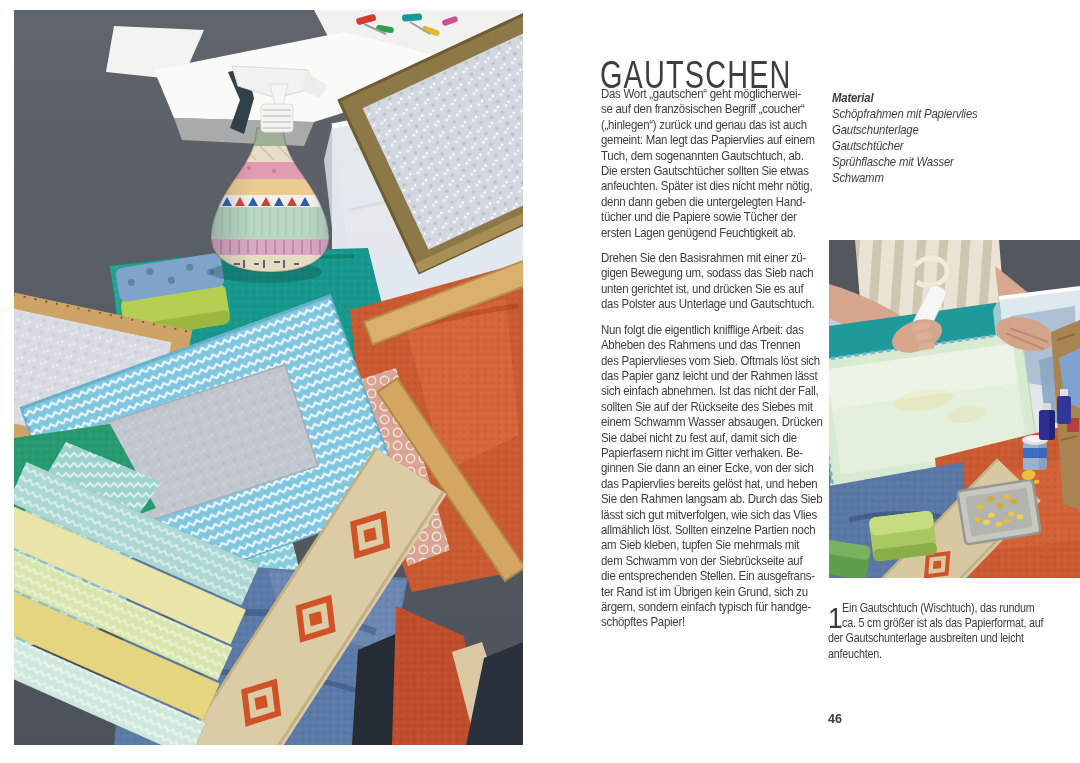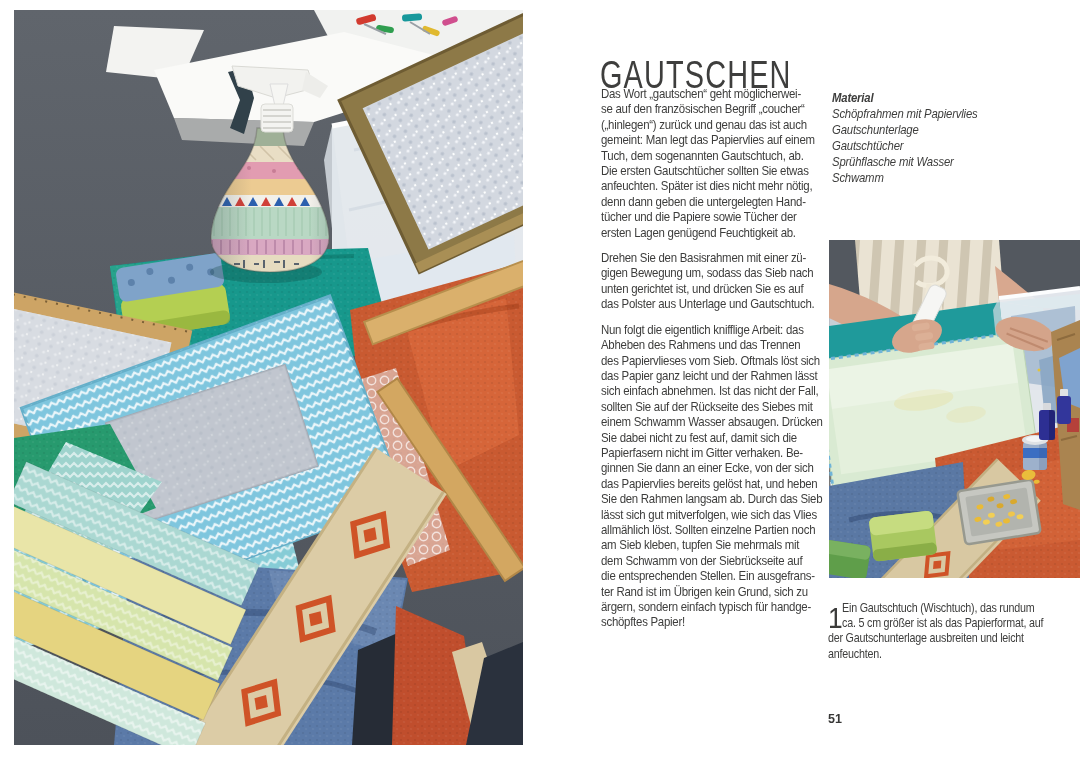--- a/index.html
+++ b/index.html
@@ -470,15 +470,15 @@
   <div class="captioncol">
     <span class="cap-num">1</span>
     <div>
         <div class="line" style="padding-left: 16px;">Ein Gautschtuch (Wischtuch), das rundum</div>
         <div class="line" style="padding-left: 16px;">ca. 5 cm größer ist als das Papierformat, auf</div>
         <div class="line">der Gautschunterlage ausbreiten und leicht</div>
         <div class="line">anfeuchten.</div>
       </div>
   </div>
 
-  <div class="pagenum">51</div>
+  <div class="pagenum">46</div>
 
 </div>
 
 </body></html>

